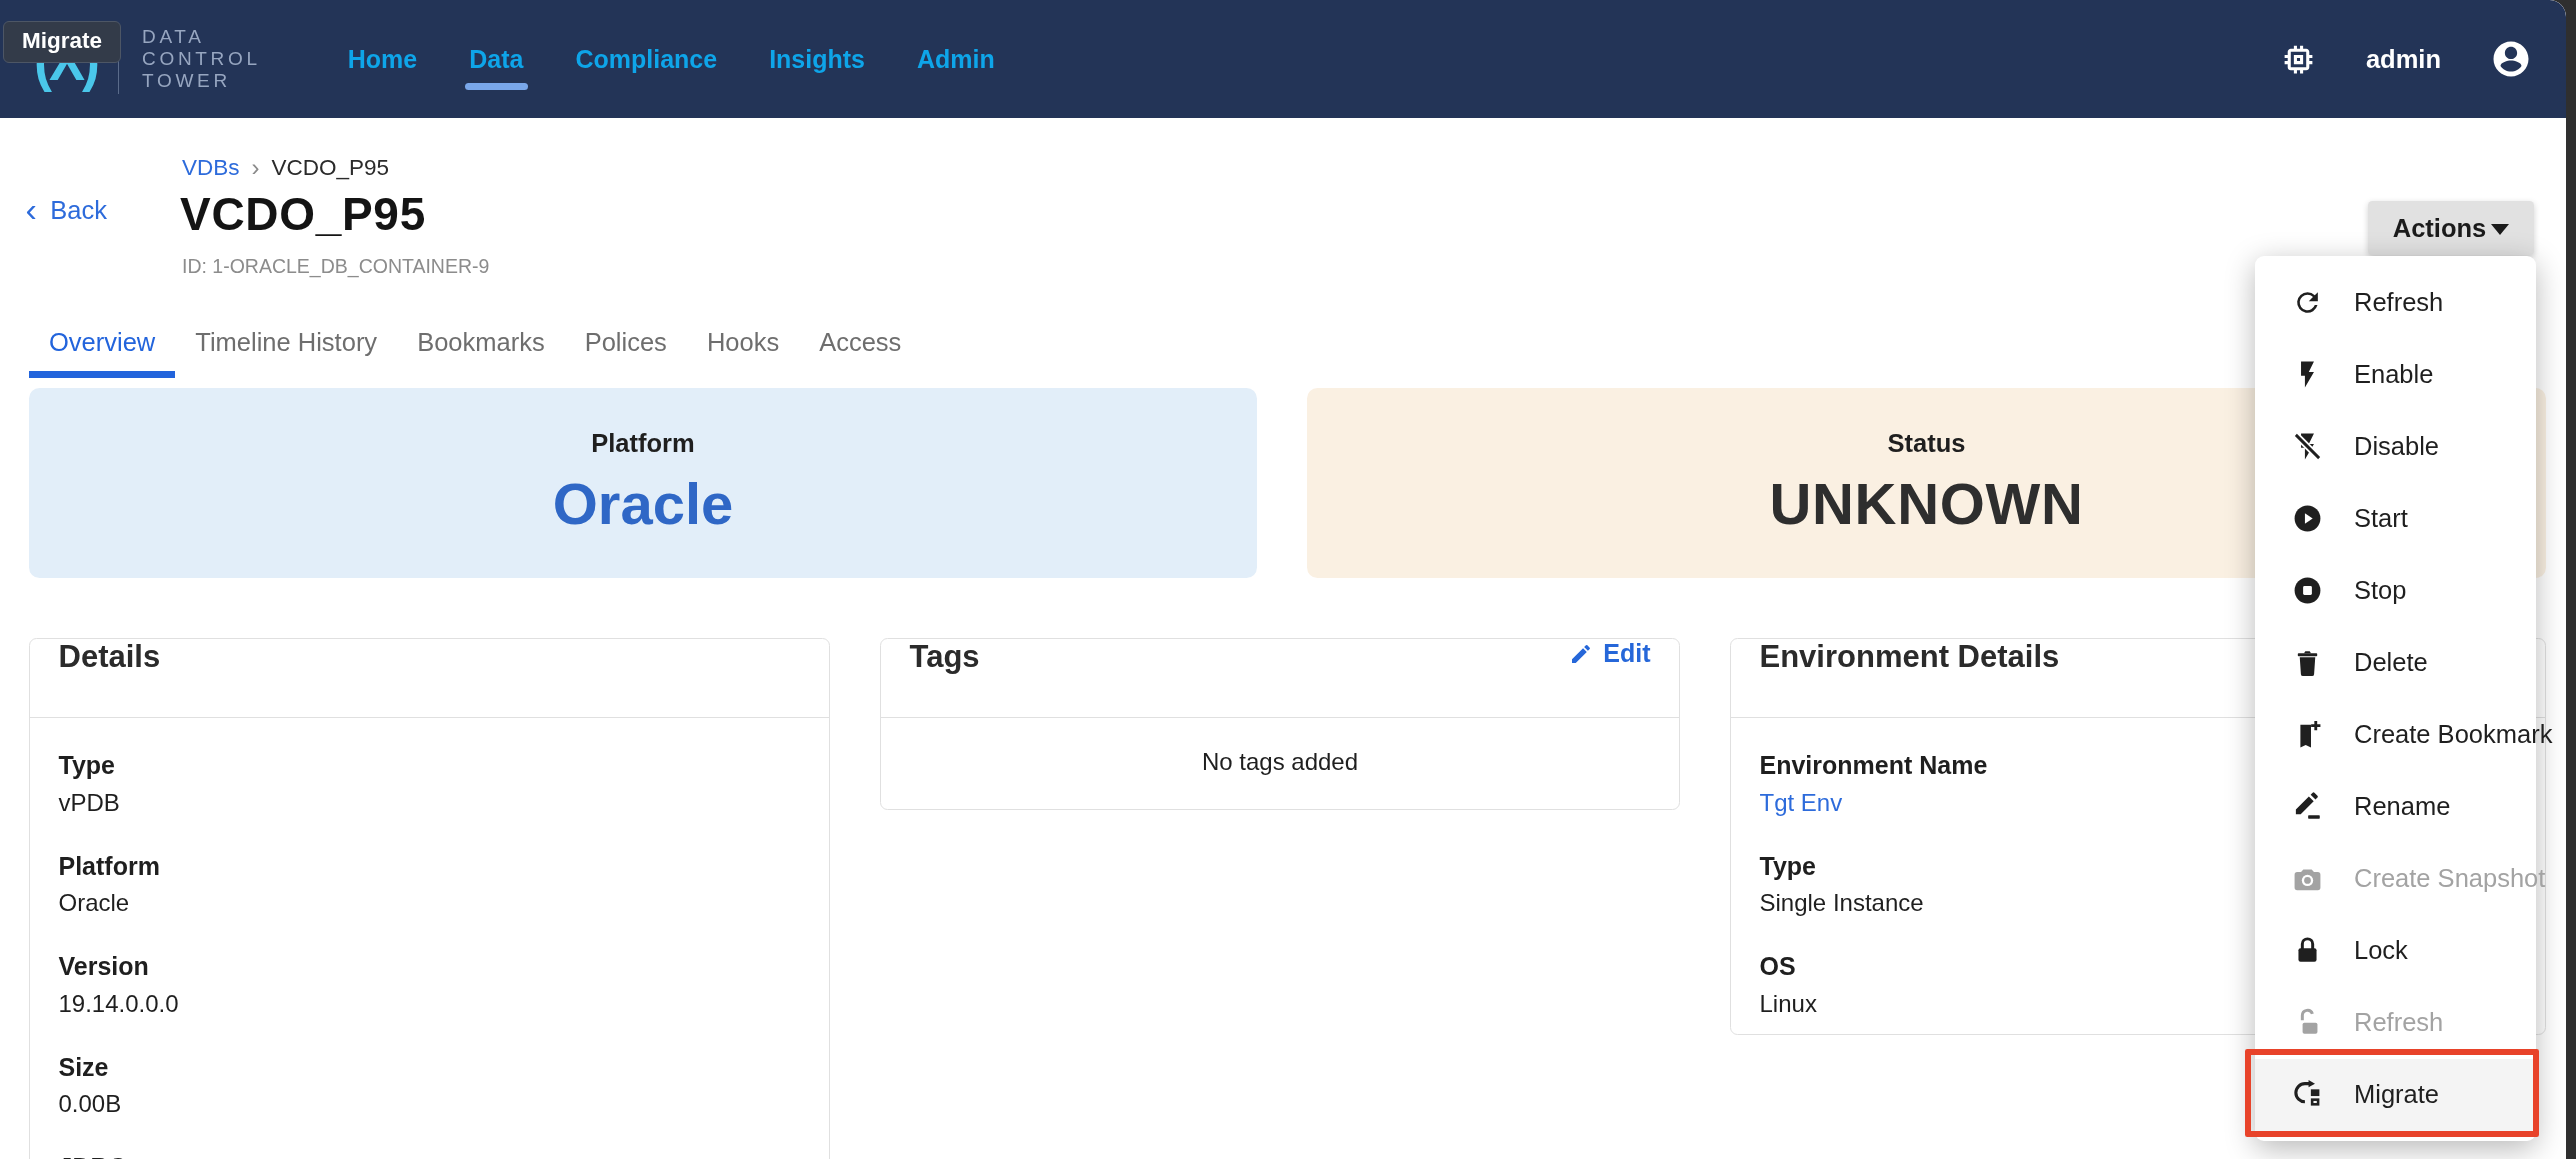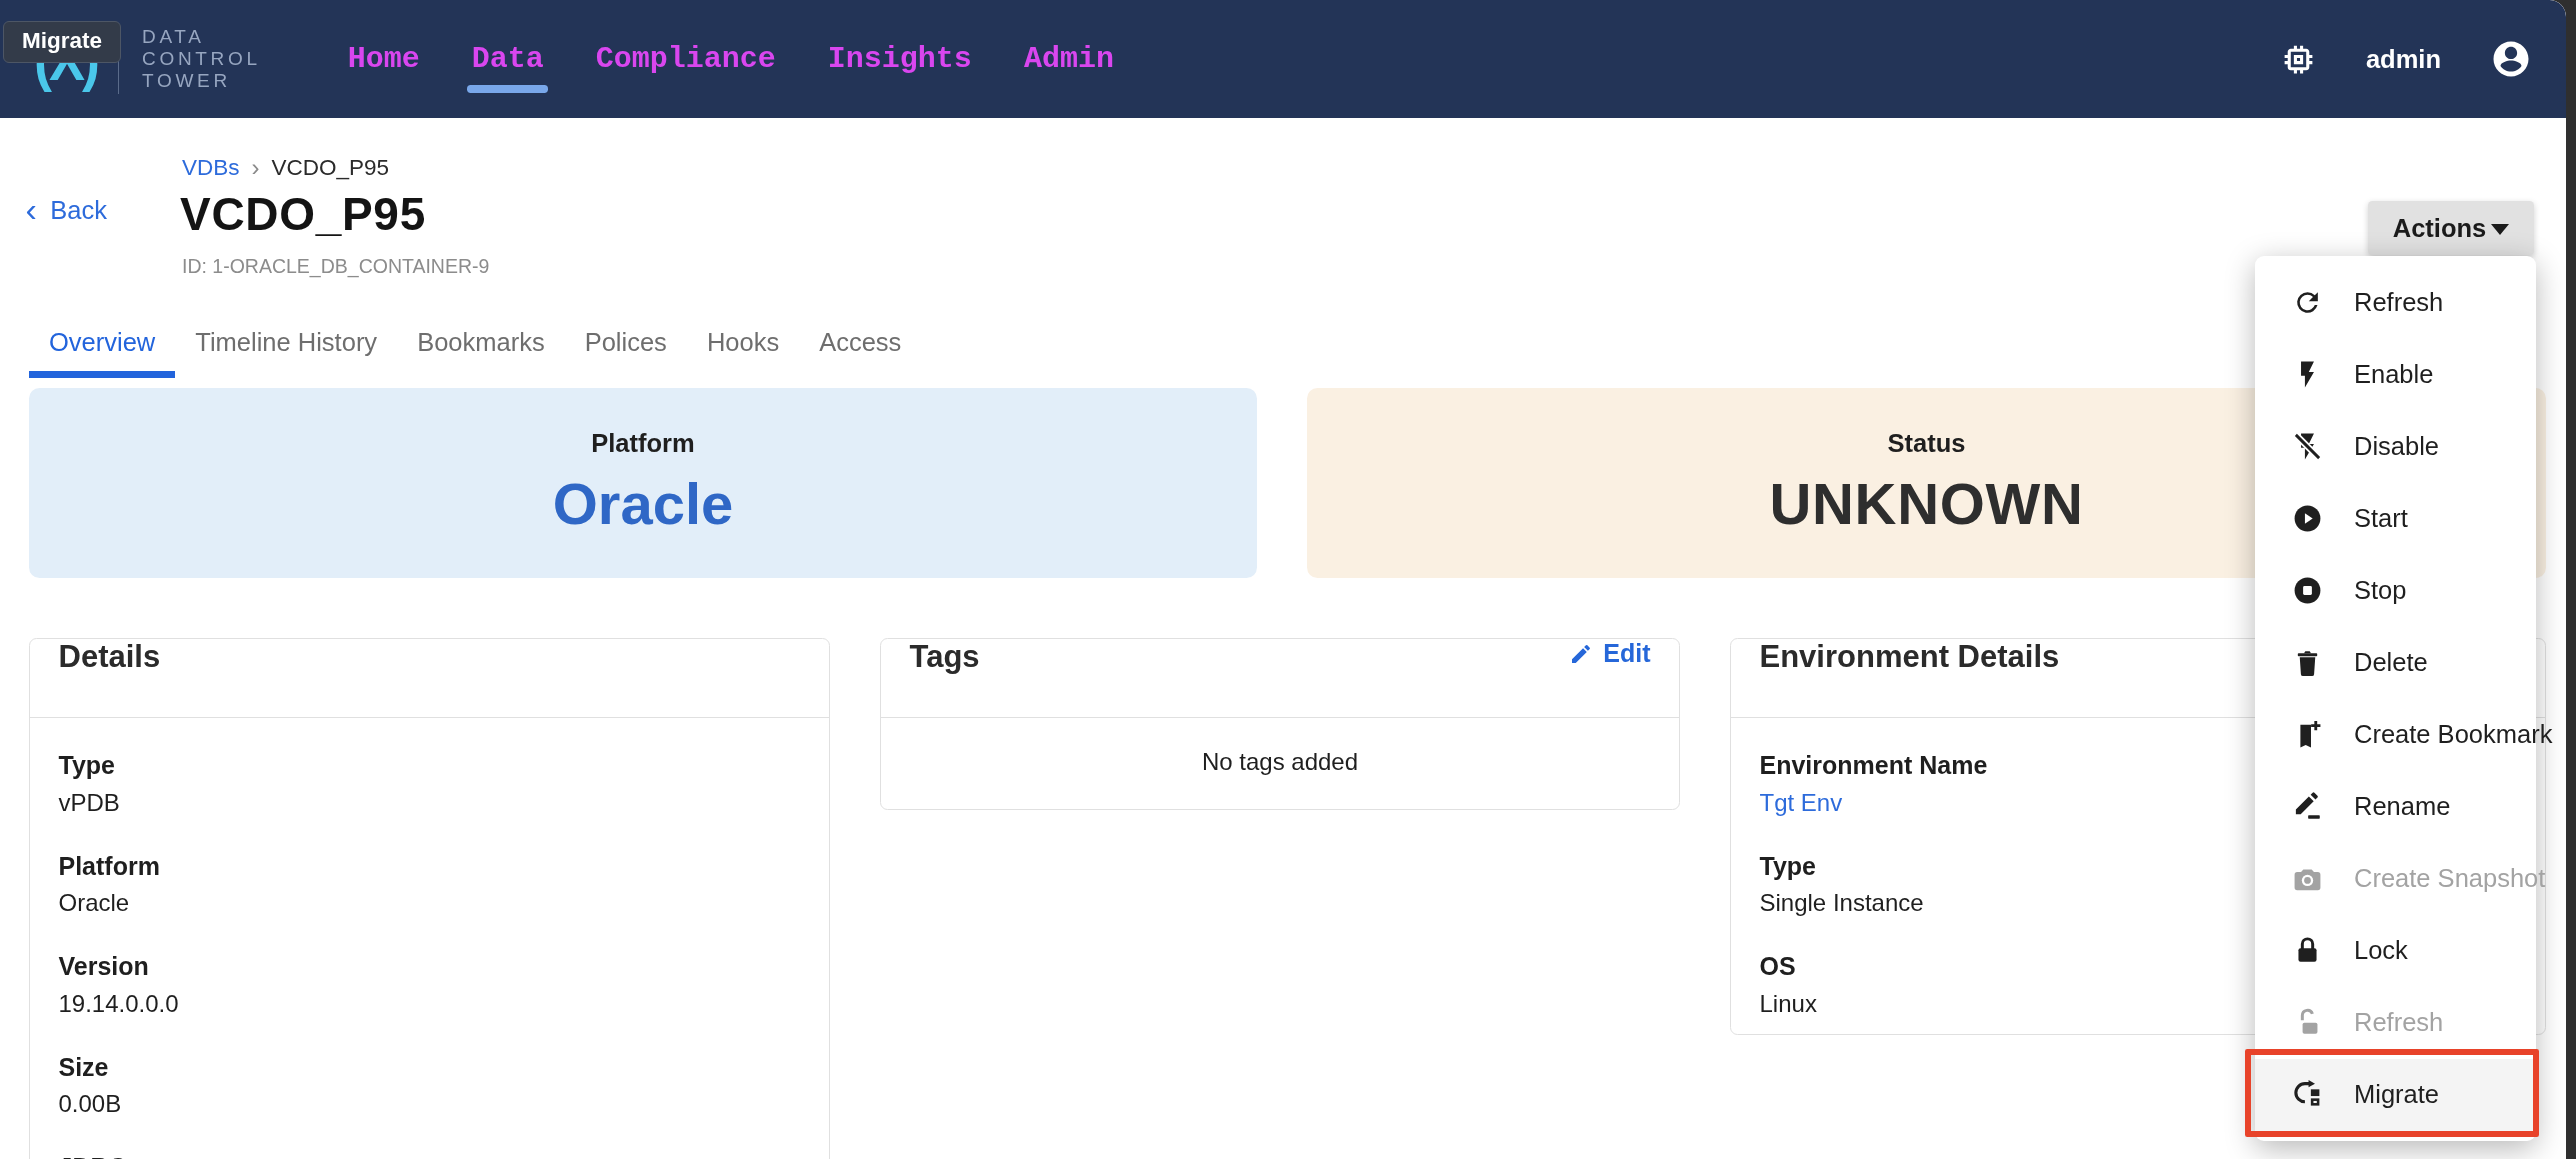--- a/index.html
+++ b/index.html
@@ -5,21 +5,21 @@
   html,body{margin:0;padding:0;background:#2f2f2f;font-family:"Liberation Sans",sans-serif;}
   .stage{position:relative;width:2576px;height:1160px;overflow:hidden;}
   .app{position:absolute;left:0;top:0;width:2566px;height:1160px;background:#ffffff;border-top-right-radius:16.5px;overflow:hidden;}
 
   
   .topnav{position:absolute;left:0;top:0;width:2566px;height:118px;background:#233457;border-top-right-radius:16.5px;display:flex;align-items:center;box-sizing:border-box;padding:0 34px;}
   .logo-mark{font-size:54px;font-weight:700;color:#4ac7ea;letter-spacing:-3px;line-height:1;transform:scaleY(1.08);}
   .logo-sep{width:1.5px;height:69px;background:#5a6b8a;margin:0 22.5px 0 21px;}
   .logo-text{color:#97a6c0;font-size:19px;font-weight:500;letter-spacing:3.7px;line-height:1.16;}
   .nav-links{display:flex;align-items:center;gap:46px;margin-left:84px;}
-  .nav-link{color:#d946ef;font-size:30px;font-weight:700;padding:10.5px 3px;cursor:pointer;position:relative;font-family:Liberation Mono, monospace;}
+  .nav-link{color:#0ea5e9;font-size:25px;font-weight:700;padding:10.5px 3px;cursor:pointer;position:relative;}
   .nav-link.active::after{content:"";position:absolute;left:-1.5px;right:-1.5px;bottom:-6px;height:7.5px;border-radius:3.7px;background:#79a7ea;}
   .nav-right{margin-left:auto;display:flex;align-items:center;gap:49px;}
   .nav-icon{width:37px;height:37px;color:#ffffff;cursor:pointer;}
   .nav-user{color:#ffffff;font-size:25.5px;font-weight:700;}
   .avatar-icon{width:42px;height:42px;color:#ffffff;cursor:pointer;}
 
   
   .tooltip{position:absolute;left:3px;top:21px;background:#333b49;border:0.7px solid #4d5665;border-radius:6px;color:#ffffff;font-size:22.5px;font-weight:700;padding:6px 18px 7.5px 18px;z-index:60;}
 
   

